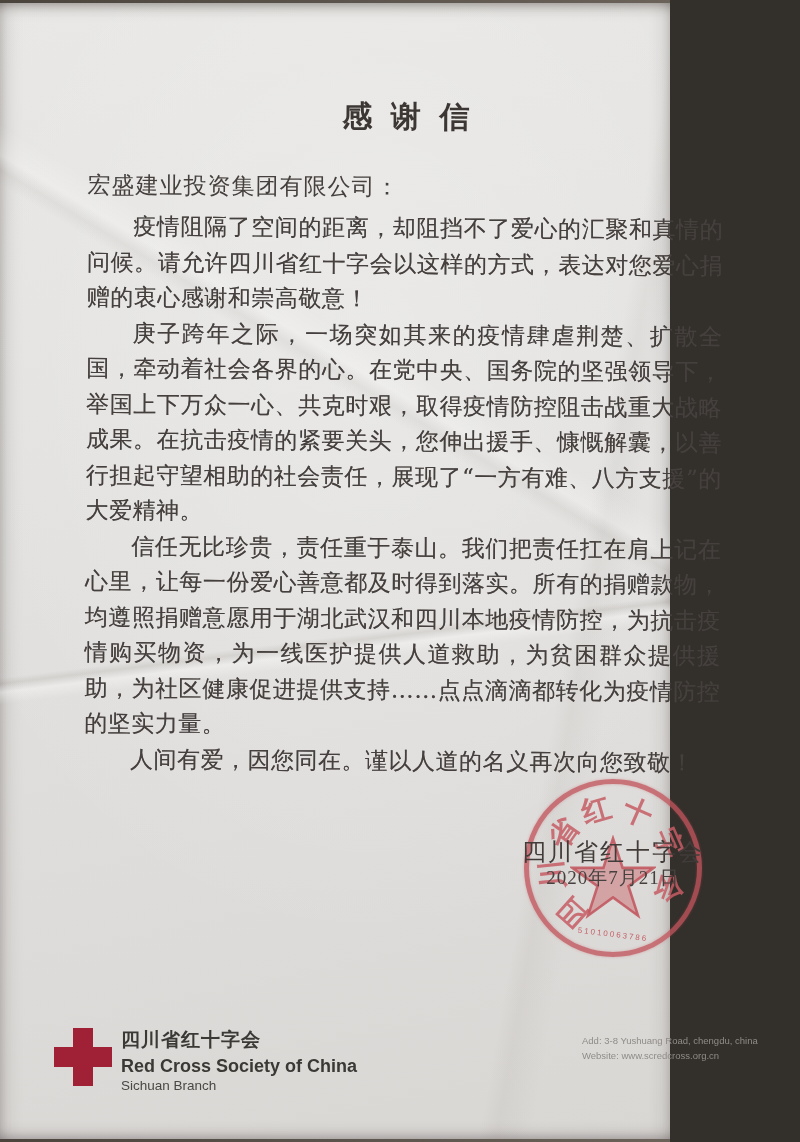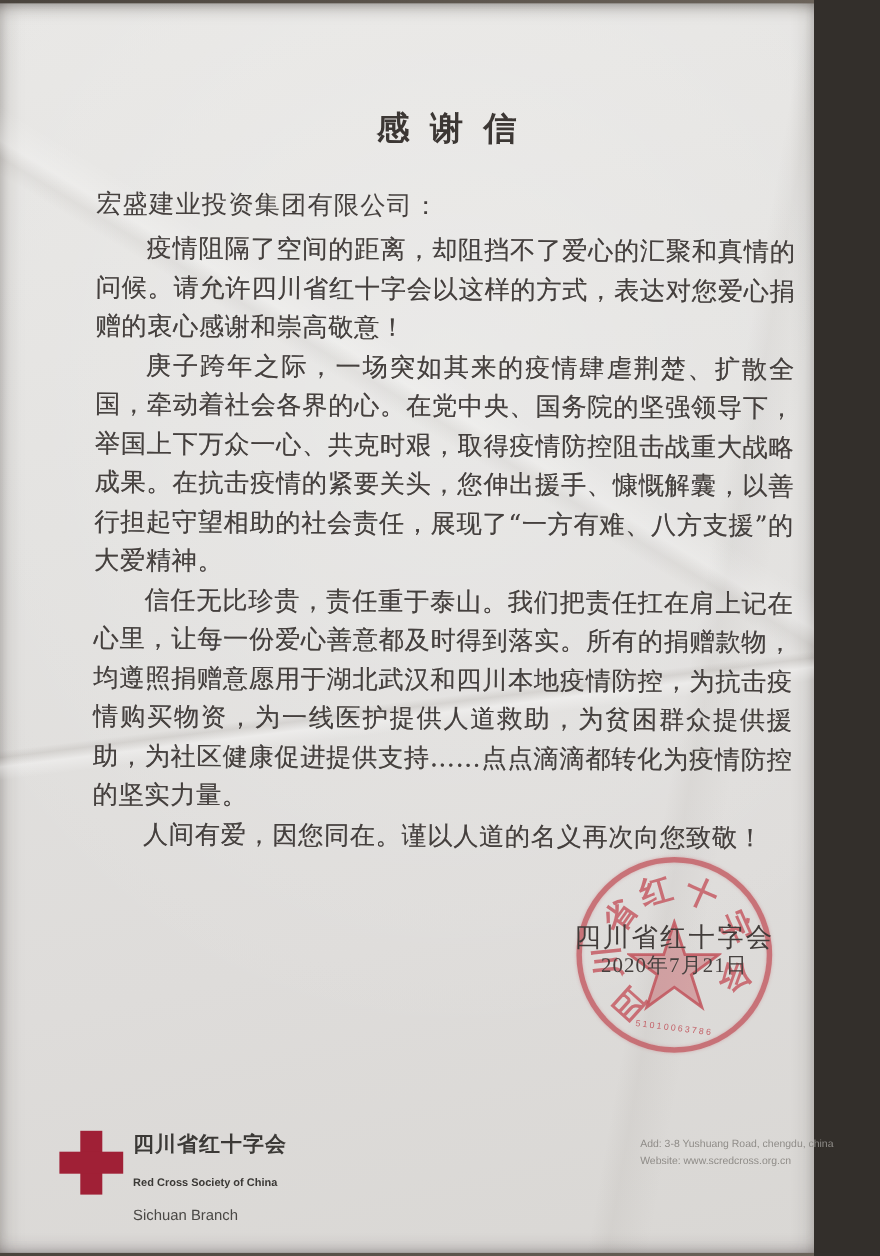--- a/index.html
+++ b/index.html
@@ -6,21 +6,21 @@
     --stamp-red:#c1545c;
     --cross-red:#a02036;
     --ink:#45403e;
     --paper-hi:#e8e7e5;
     --paper-lo:#d9d7d4;
   }
   *{margin:0;padding:0;box-sizing:border-box;}
   html,body{width:800px;height:1142px;overflow:hidden;}
   body{font-family:"Liberation Sans","DejaVu Sans",sans-serif;background:#332f2b;}
 
-  .photo{position:relative;width:740px;height:1142px;background:linear-gradient(90deg,#4a443d,#6b635a);}
+  .photo{position:relative;width:670px;height:1142px;background:linear-gradient(90deg,#4a443d,#6b635a);}
   .paper{
     position:absolute;left:0;top:3px;right:0;bottom:3px;
     background:
       radial-gradient(120% 90% at 55% 30%, rgba(255,255,255,0.25), rgba(255,255,255,0) 60%),
       linear-gradient(168deg, var(--paper-hi) 0%, #e2e1df 38%, #dedcda 72%, var(--paper-lo) 100%);
     box-shadow:
       inset 0 12px 16px -12px rgba(40,32,26,0.55),
       inset 0 -12px 16px -12px rgba(60,45,50,0.45),
       inset 14px 0 22px -16px rgba(40,32,26,0.35),
       inset -14px 0 22px -16px rgba(40,32,26,0.30);
@@ -83,22 +83,22 @@
     transform:rotate(7deg);
   }
 
   
   .footer{position:absolute;left:0;top:1018px;width:800px;height:90px;}
   .cross{position:absolute;left:54px;top:7px;width:58px;height:58px;}
   .cross .v{position:absolute;left:19px;top:0;width:20px;height:58px;background:var(--cross-red);}
   .cross .h{position:absolute;left:0;top:19px;width:58px;height:20px;background:var(--cross-red);}
   .org{position:absolute;left:121px;top:6px;color:#3b3936;}
   .org-cn{font-size:19px;font-weight:bold;letter-spacing:1px;}
-  .org-en{font-size:10px;font-weight:bold;margin-top:17px;}
-  .org-branch{font-size:13.5px;margin-top:16px;color:#4a4845;}
+  .org-en{font-size:18px;font-weight:bold;margin-top:3px;}
+  .org-branch{font-size:13.5px;margin-top:1px;color:#4a4845;}
   .addr{position:absolute;top:12px;font-size:9.5px;line-height:15px;color:#8f8c88;}
   .addr-cn{left:345px;}
   .addr-en{left:582px;}
 </style>
 </head>
 <body>
 
 <div class="photo">
   <div class="paper">
 

